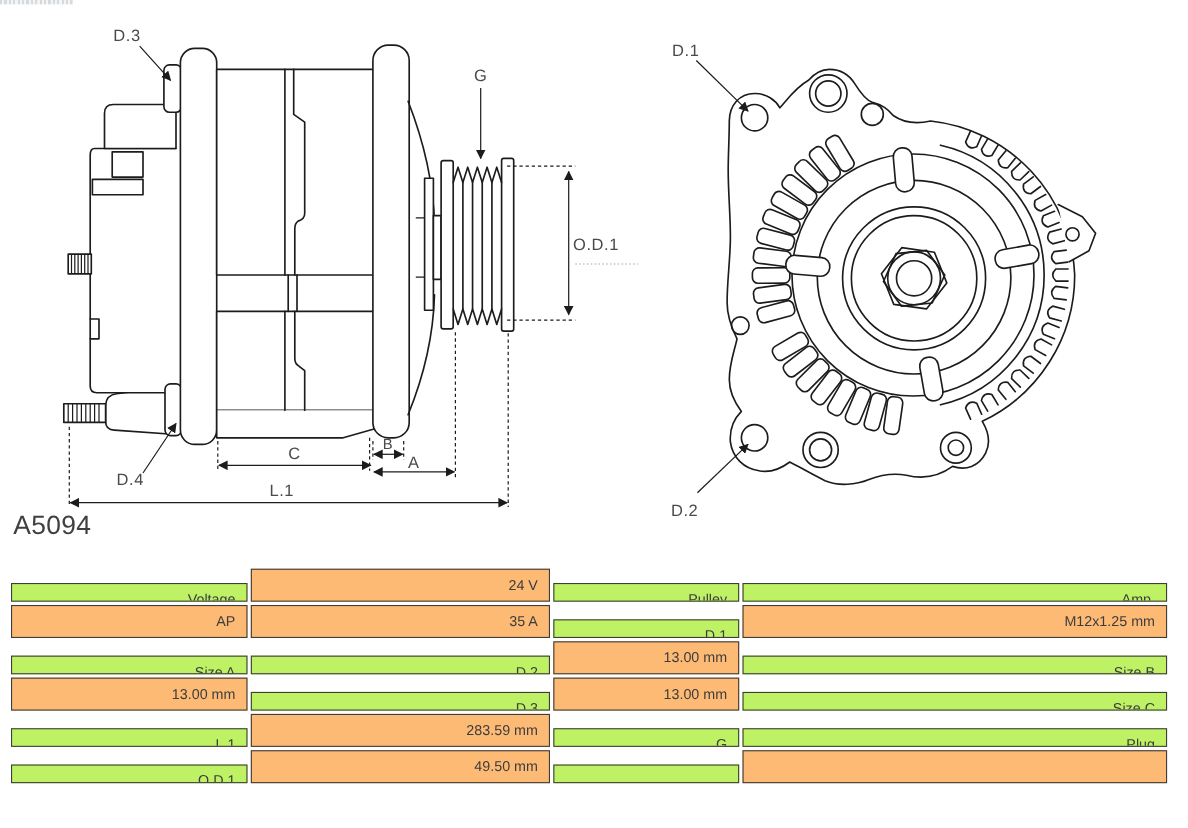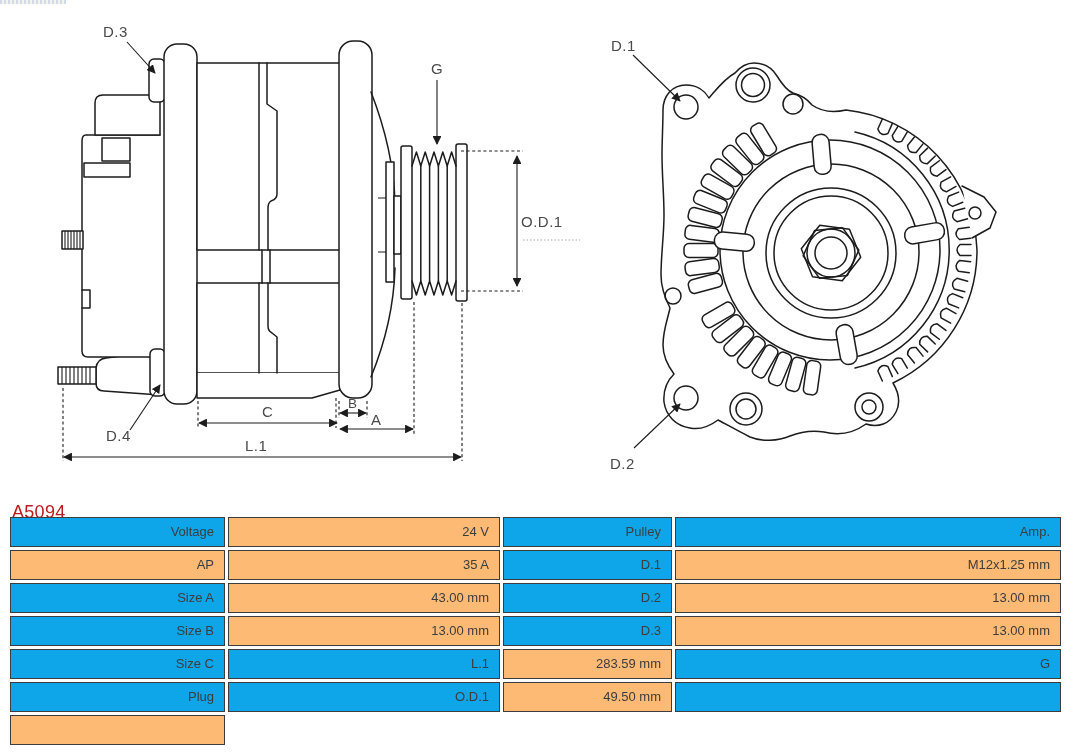--- a/index.html
+++ b/index.html
@@ -14,34 +14,34 @@
   }
   svg.drawings { position:absolute; left:0; top:0; }
   .ln  { stroke:#1c1c1c; stroke-width:1.5; fill:none; stroke-linecap:round; stroke-linejoin:round; }
   .fw  { fill:#ffffff; }
   .dim { stroke:#1c1c1c; stroke-width:1.1; fill:none; }
   .dash  { stroke-dasharray:3 2.6; }
   .fdot  { stroke:#a8a8a8; stroke-width:1; stroke-dasharray:1.5 2; }
   text.lbl { fill:#4a4a4a; font-size:15px; letter-spacing:.5px; font-family:"Liberation Sans",sans-serif; }
   text.lbl-sm { fill:#4a4a4a; font-size:13.5px; letter-spacing:.4px; font-family:"Liberation Sans",sans-serif; }
   .part-number {
-    position:absolute; left:12px; top:502px; color:#b91c1c;
-    font-size:18px; letter-spacing:.3px;
+    position:absolute; left:12px; top:464px; color:#404040;
+    font-size:24px; letter-spacing:.3px;
   }
   .spec-table {
     position:absolute; left:10px; top:517px; width:1053px;
     display:grid; grid-template-columns:215px 272px 169px 386px;
     grid-auto-rows:30px; gap:3px;
   }
   .spec-table .cell {
     box-sizing:border-box; border:1px solid; line-height:28px;
     font-size:13px; color:#3d3d3d; text-align:right; padding-right:10px;
     overflow:hidden; white-space:nowrap;
   }
-  .cell-label { background:#0ea5e9; border-color:#c6c6c6; }
+  .cell-label { background:#bef264; border-color:#c6c6c6;margin-top:13px; }
   .cell-value { background:#fdba74; border-color:#d8d8d8; }
 </style>
 </head>
 <body>
 
 <div class="logo-fragment"></div>
 
 <svg class="drawings" width="1080" height="485" viewBox="0 0 1080 485">
   <defs>
     <marker id="arr" viewBox="0 0 10 10" refX="9" refY="5" markerWidth="8" markerHeight="8" orient="auto-start-reverse">
@@ -241,21 +241,20 @@
   <div class="cell cell-value">24 V</div>
   <div class="cell cell-label">Pulley</div>
   <div class="cell cell-label">Amp.</div>
 
   <div class="cell cell-value">AP</div>
   <div class="cell cell-value">35 A</div>
   <div class="cell cell-label">D.1</div>
   <div class="cell cell-value">M12x1.25 mm</div>
 
   <div class="cell cell-label">Size A</div>
-  <div class="cell cell-value">43.00 mm</div>
   <div class="cell cell-label">D.2</div>
   <div class="cell cell-value">13.00 mm</div>
 
   <div class="cell cell-label">Size B</div>
   <div class="cell cell-value">13.00 mm</div>
   <div class="cell cell-label">D.3</div>
   <div class="cell cell-value">13.00 mm</div>
 
   <div class="cell cell-label">Size C</div>
   <div class="cell cell-label">L.1</div>

